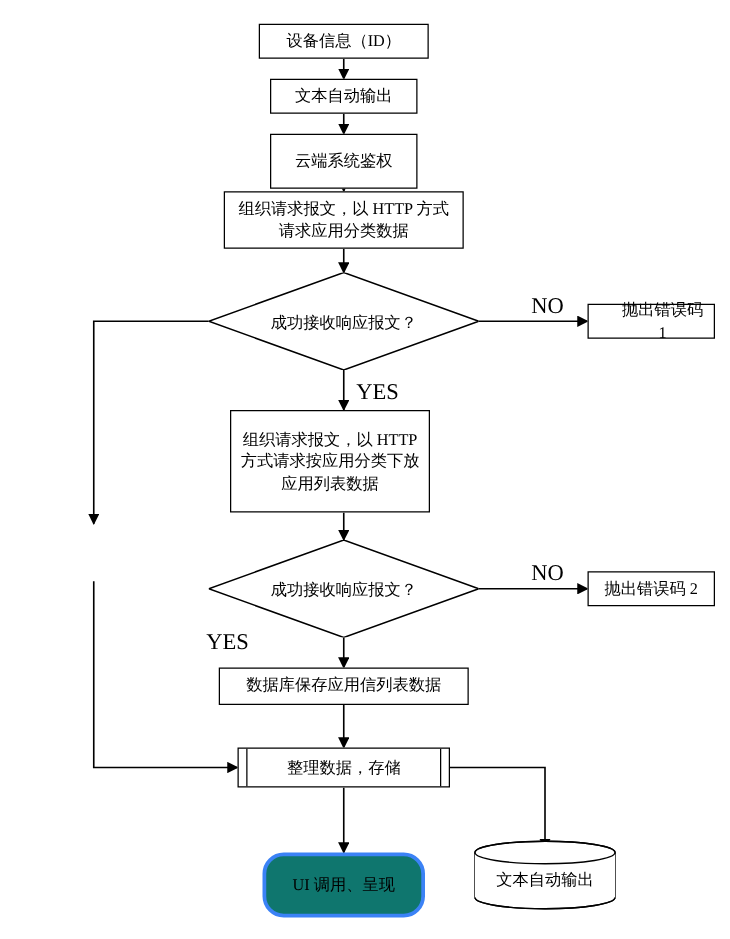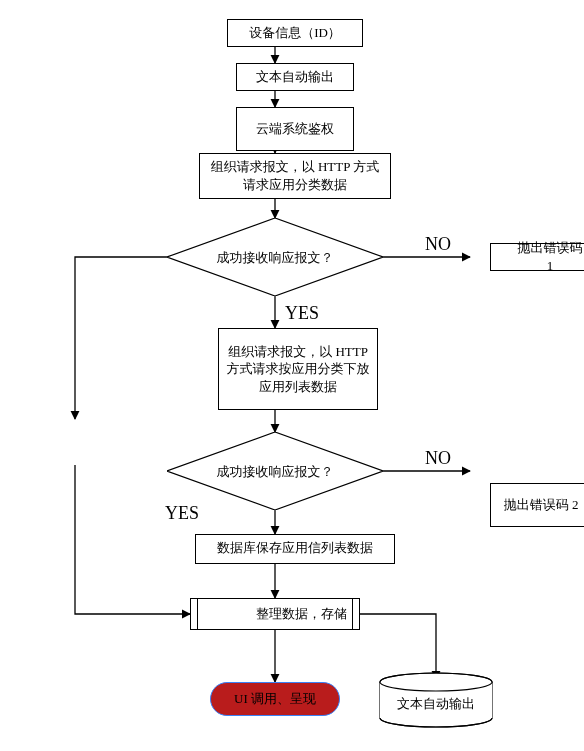--- a/index.html
+++ b/index.html
@@ -22,21 +22,20 @@
     display: flex;
     align-items: center;
     justify-content: center;
     text-align: center;
     line-height: 1.35;
     padding: 4px 6px;
   }
   .box {
     border: 1px solid #000;
     background: #fff;
-    margin-left: 20px;
   }
   .subproc {
     border: 1px solid #000;
     background: #fff;
     position: absolute;
     box-sizing: border-box;
   }
   .subproc::before,
   .subproc::after {
     content: "";
@@ -44,21 +43,21 @@
     top: 0;
     bottom: 0;
     width: 0;
     border-left: 1px solid #000;
   }
   .subproc::before { left: 6px; }
   .subproc::after  { right: 6px; }
   .subproc .inner {
     position: absolute;
     left: 12px; right: 12px; top: 0; bottom: 0;
-    display: flex; align-items: center; justify-content: flex-end;
+    display: flex; align-items: center; justify-content: center;
     text-align: center;
   }
   .label {
     position: absolute;
     font-size: 18px;
     background: transparent;
   }
   svg.wires {
     position: absolute;
     left: 0; top: 0;
@@ -120,45 +119,45 @@
 
   <svg class="decision" style="position:absolute; left:167px; top:218px; width:216px; height:78px;">
     <polygon points="108,0 216,39 108,78 0,39" fill="#fff" stroke="#000" stroke-width="1.2"></polygon>
     <text x="108" y="44" text-anchor="middle">成功接收响应报文？</text>
   </svg>
 
   <div class="node box" style="left:470px; top:243px; width:102px; height:28px;padding-left:24px;">
     <span>抛出错误码 1</span>
   </div>
 
-  <div class="node box" style="left:198px; top:328px; width:160px; height:82px;">
+  <div class="node box" style="left:184px; top:328px; width:160px; height:82px;">
     <span>组织请求报文，以 HTTP 方式请求按应用分类下放应用列表数据</span>
   </div>
 
 
   <svg class="decision" style="position:absolute; left:167px; top:432px; width:216px; height:78px;">
     <polygon points="108,0 216,39 108,78 0,39" fill="#fff" stroke="#000" stroke-width="1.2"></polygon>
     <text x="108" y="44" text-anchor="middle">成功接收响应报文？</text>
   </svg>
 
-  <div class="node box" style="left:470px; top:483px; width:102px; height:44px;">
+  <div class="node box" style="left:470px; top:457px; width:102px; height:28px;">
     <span>抛出错误码 2</span>
   </div>
 
   <div class="node box" style="left:175px; top:534px; width:200px; height:30px;font-family:Liberation Mono, monospace;">
     <span>数据库保存应用信列表数据</span>
   </div>
 
   <div class="subproc" style="left:190px; top:598px; width:170px; height:32px;">
     <div class="inner">
       <span>整理数据，存储</span>
     </div>
   </div>
 
-  <div class="node" style="left:210px; top:682px; width:130px; height:34px; border:1px solid #3b82f6; border-radius:17px; background:#b91c1c;">
+  <div class="node" style="left:210px; top:682px; width:130px; height:52px; border:3px solid #3b82f6; border-radius:17px; background:#0f766e;">
     <span>UI 调用、呈现</span>
   </div>
 
   <svg style="position:absolute; left:378px; top:672px; width:116px; height:56px;">
     <ellipse cx="58" cy="10" rx="56" ry="9" fill="#fff" stroke="#000" stroke-width="1.1"></ellipse>
     <path d="M 2 10 V 46" stroke="#000" stroke-width="1.1" fill="none"></path>
     <path d="M 114 10 V 46" stroke="#000" stroke-width="1.1" fill="none"></path>
     <path d="M 2 46 A 56 9 0 0 0 114 46" fill="#fff" stroke="#000" stroke-width="1.1"></path>
     <rect x="2" y="10" width="112" height="36" fill="#fff" stroke="none"></rect>
     <ellipse cx="58" cy="10" rx="56" ry="9" fill="none" stroke="#000" stroke-width="1.1"></ellipse>

